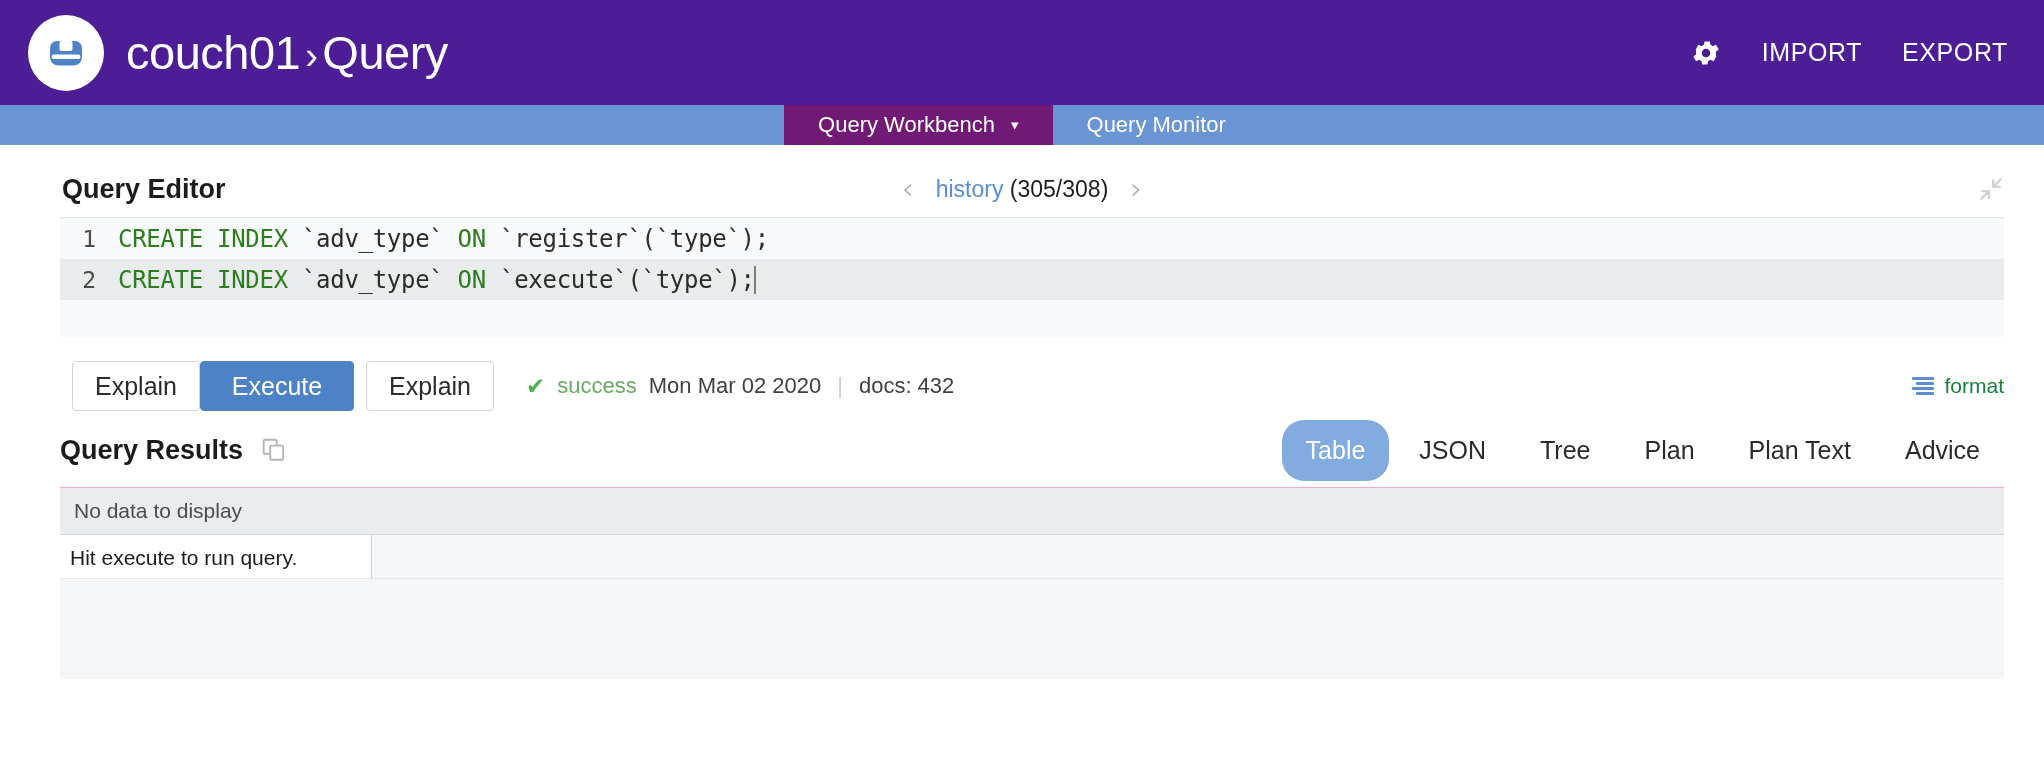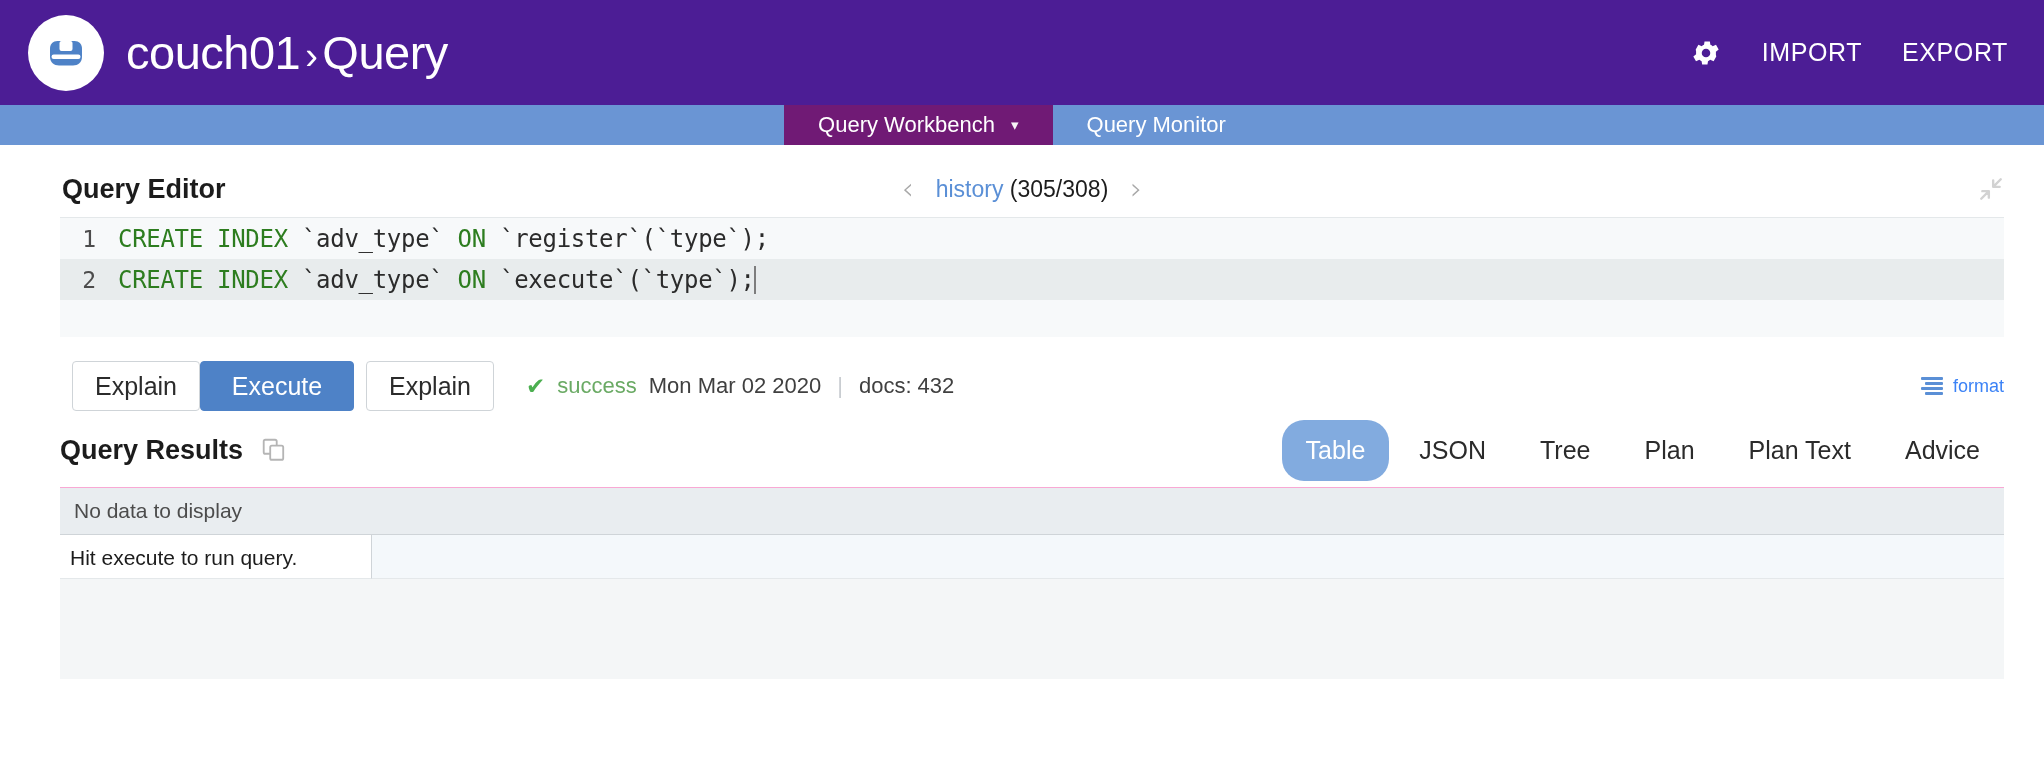--- a/index.html
+++ b/index.html
@@ -196,22 +196,22 @@
   .status .check { color: #4caf50; font-size: 23px; line-height: 1; }
   .status .ok { color: #6aaa64; }
   .status .meta { color: #404040; }
   .status .sep { color: #c9cdd1; padding: 0 4px; }
 
   .format-link {
     margin-left: auto;
     display: flex;
     align-items: center;
     gap: 10px;
-    color: #3b82f6;
-    font-size: 18px;
+    color: #15803d;
+    font-size: 21px;
     cursor: pointer;
     white-space: nowrap;
   }
   .format-link svg { display: block; }
 
   
   .results-head {
     display: flex;
     align-items: center;
     padding: 14px 40px 14px 60px;

